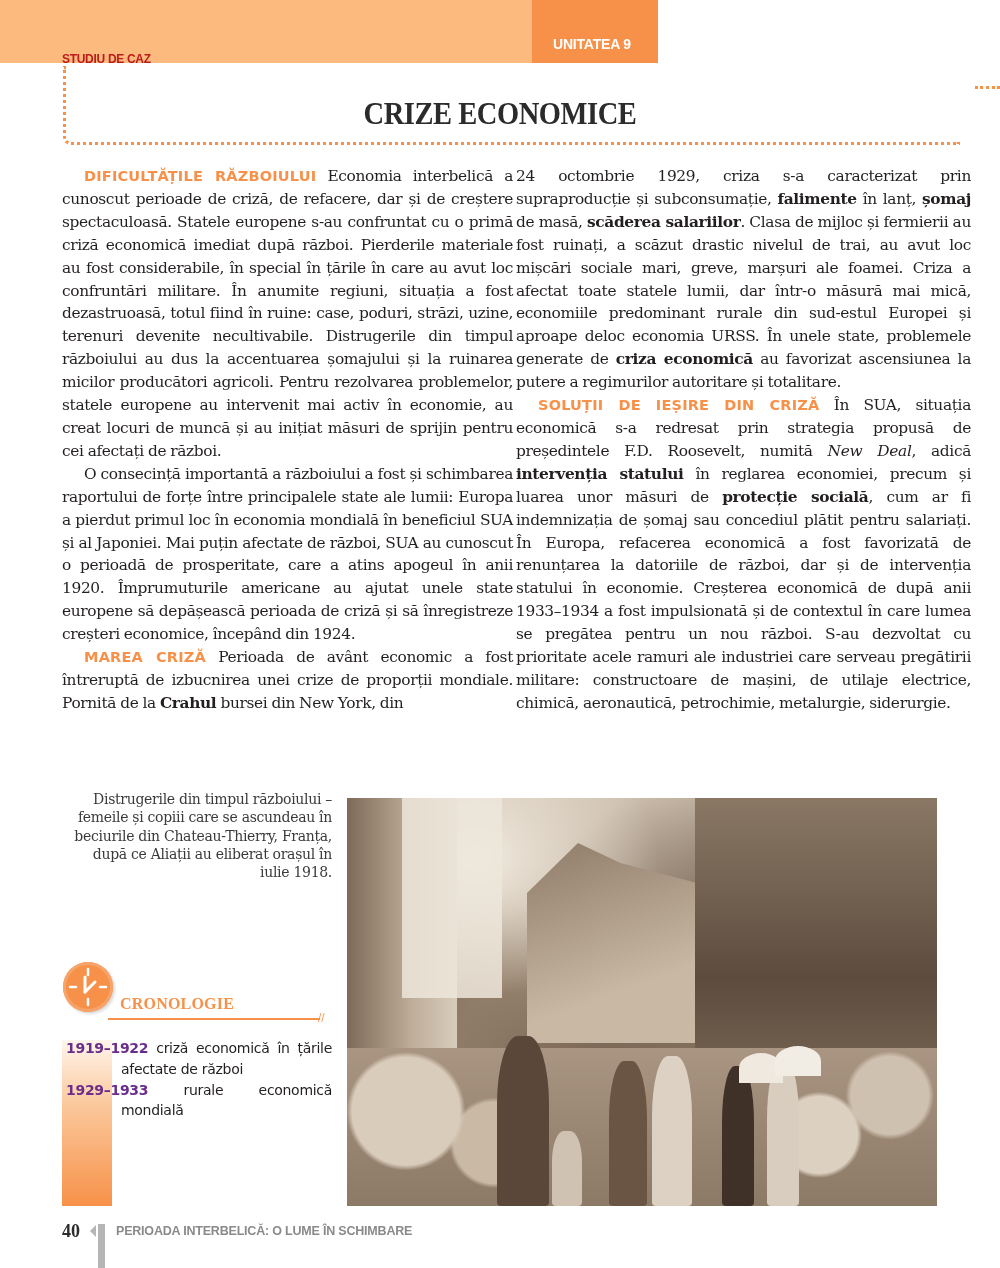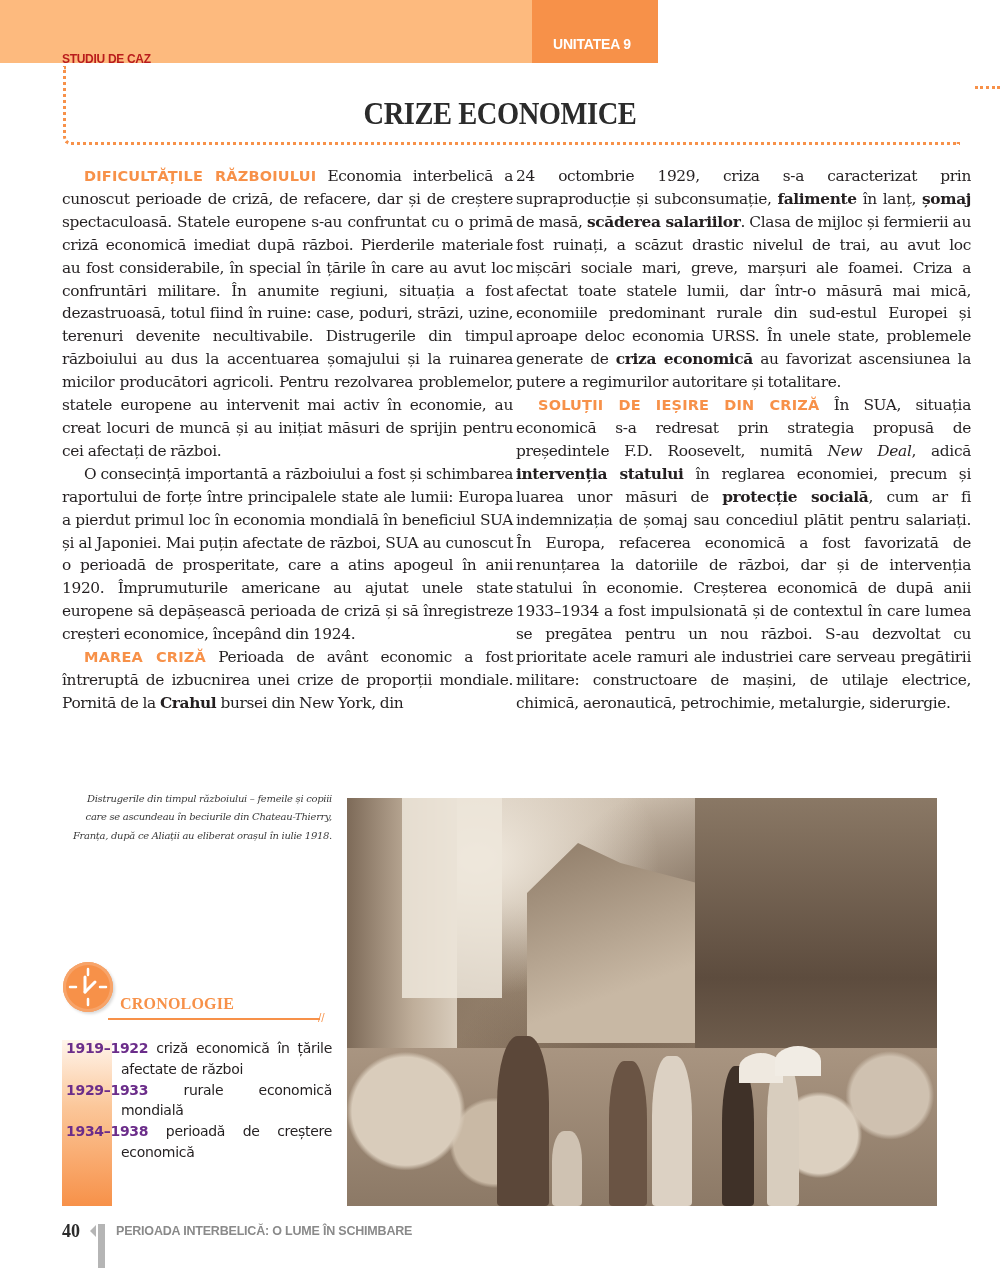--- a/index.html
+++ b/index.html
@@ -52,22 +52,22 @@
   .col p { margin: 0; text-indent: 22px; }
   .col p.no-indent { text-indent: 0; }
   .rubric {
     font-family: "DejaVu Sans", sans-serif; font-weight: bold;
     color: #f79149; font-size: 14.5px; letter-spacing: 0.2px;
   }
   .col b { font-weight: bold; }
   .col i { font-style: italic; }
   .caption {
     position: absolute; left: 70px; top: 790px; width: 262px;
-    text-align: right; font-family: "DejaVu Serif", serif; font-style: italic;
-    font-size: 10px; line-height: 18.3px; color: #3a3a3a; letter-spacing: -0.3px;
+    text-align: right; font-family: "DejaVu Serif", serif; 
+    font-size: 14px; line-height: 18.3px; color: #3a3a3a; letter-spacing: -0.3px;
   }
   .photo {
     position: absolute; left: 347px; top: 798px; width: 590px; height: 408px;
     background:
       radial-gradient(ellipse at 22% 15%, #f2ebe0 0%, rgba(242,235,224,0) 28%),
       radial-gradient(ellipse at 45% 70%, rgba(90,70,55,0.55) 0%, rgba(90,70,55,0) 35%),
       radial-gradient(ellipse at 75% 30%, rgba(80,62,48,0.7) 0%, rgba(80,62,48,0) 40%),
       radial-gradient(ellipse at 8% 45%, rgba(110,90,72,0.6) 0%, rgba(110,90,72,0) 30%),
       linear-gradient(180deg, #cdbfae 0%, #a8957f 45%, #8a7662 70%, #b9a894 100%);
     overflow: hidden;
@@ -204,19 +204,18 @@
   </svg>
 </div>
 <div class="cronologie-title">CRONOLOGIE</div>
 <div class="cronologie-rule"></div>
 <div class="cronologie-rule-end">//</div>
 
 <div class="timeline-bar"></div>
 <div class="timeline">
   <div class="tl-item"><span class="tl-years">1919–1922</span> <span>criză economică în țările afectate de război</span></div>
   <div class="tl-item"><span class="tl-years">1929–1933</span> <span>rurale economică mondială</span></div>
-  <div class="tl-item"><span class="tl-years">1934–1938</span> <span>perioadă de creștere economică</span></div>
 </div>
 
 <div class="footer-page">40</div>
 <div class="footer-arrow"></div>
 <div class="footer-bar"></div>
 <div class="footer-title">PERIOADA INTERBELICĂ: O LUME ÎN SCHIMBARE</div>
 
 </body></html>

